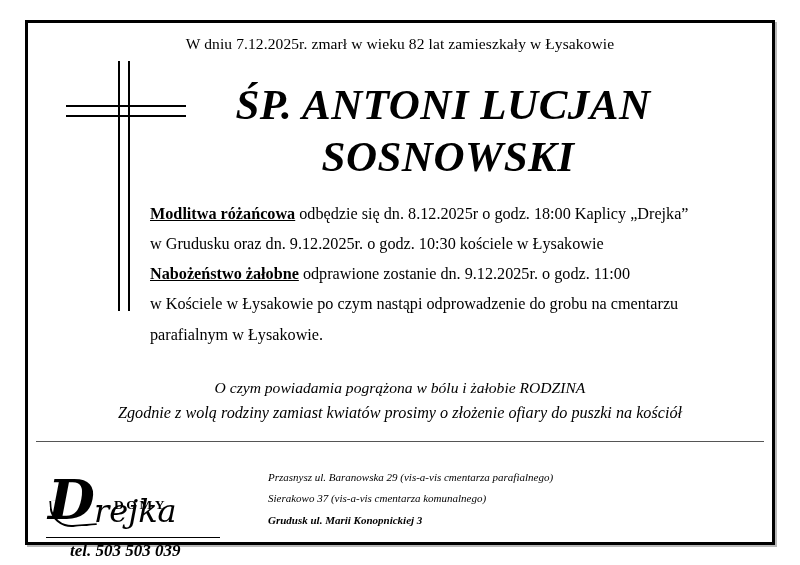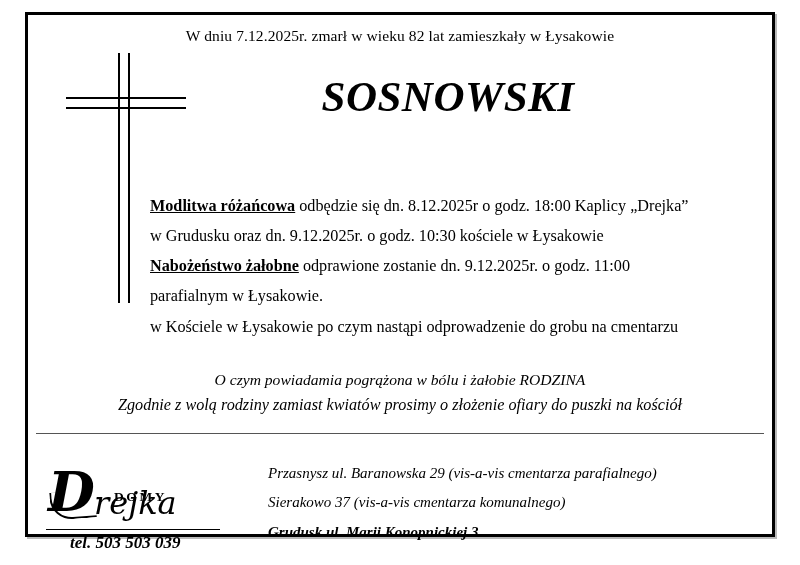--- a/index.html
+++ b/index.html
@@ -12,21 +12,21 @@
     width: 800px;
     height: 565px;
     font-family: "Liberation Serif", "DejaVu Serif", serif;
     color: #000000;
     overflow: hidden;
   }
 
   #notice-frame {
     position: absolute;
     left: 25px;
-    top: 12px;
+    top: 20px;
     width: 750px;
     height: 525px;
     box-sizing: border-box;
     border: 3px solid #000000;
     box-shadow: 2px 2px 0 0 #b9b9b9;
     background: #ffffff;
   }
 
   .inner {
     position: relative;
@@ -209,21 +209,21 @@
     font-size: 17px;
     white-space: nowrap;
   }
 
   #addresses {
     position: absolute;
     left: 240px;
     top: 20px;
     right: 10px;
     font-style: italic;
-    font-size: 15px;
+    font-size: 11px;
     line-height: 1.95;
   }
   #addresses .addr { white-space: nowrap; }
   #addresses .addr.strong { font-weight: bold; }
 </style>
 </head>
 <body>
 
 <div id="notice-frame">
   <div class="inner">
@@ -231,34 +231,35 @@
     <div id="intro-line">W dniu 7.12.2025r. zmarł w wieku 82 lat zamieszkały w Łysakowie</div>
 
     <div id="cross">
       <div class="v1"></div>
       <div class="v2"></div>
       <div class="h1"></div>
       <div class="h2"></div>
     </div>
 
     <div id="name-block">
+      <div id="name-line-1">ŚP. ANTONI  LUCJAN</div>
       <div id="name-line-2">SOSNOWSKI</div>
     </div>
 
     <div id="details">
       <div class="row"><b>Modlitwa różańcowa</b><span> odbędzie się dn. 8.12.2025r o godz. 18:00 Kaplicy „Drejka”</span></div>
 
       <div class="row"><span>w Grudusku oraz dn. 9.12.2025r. o godz. 10:30 kościele w Łysakowie</span></div>
 
 
       <div class="row"><b>Nabożeństwo żałobne</b><span> odprawione zostanie dn. 9.12.2025r. o godz. 11:00</span></div>
 
+      <div class="row"><span>w Kościele w Łysakowie po czym nastąpi odprowadzenie do grobu na cmentarzu</span></div>
+
       <div class="row"><span>parafialnym w Łysakowie.</span></div>
-
-      <div class="row"><span>w Kościele w Łysakowie po czym nastąpi odprowadzenie do grobu na cmentarzu</span></div>
     </div>
 
     <div id="closing">
       <div class="l1">O czym powiadamia pogrążona w bólu i żałobie RODZINA</div>
       <div class="l2">Zgodnie z wolą rodziny zamiast kwiatów prosimy o złożenie ofiary do puszki na kościół</div>
     </div>
 
     <div id="divider"></div>
 
     <div id="footer">

